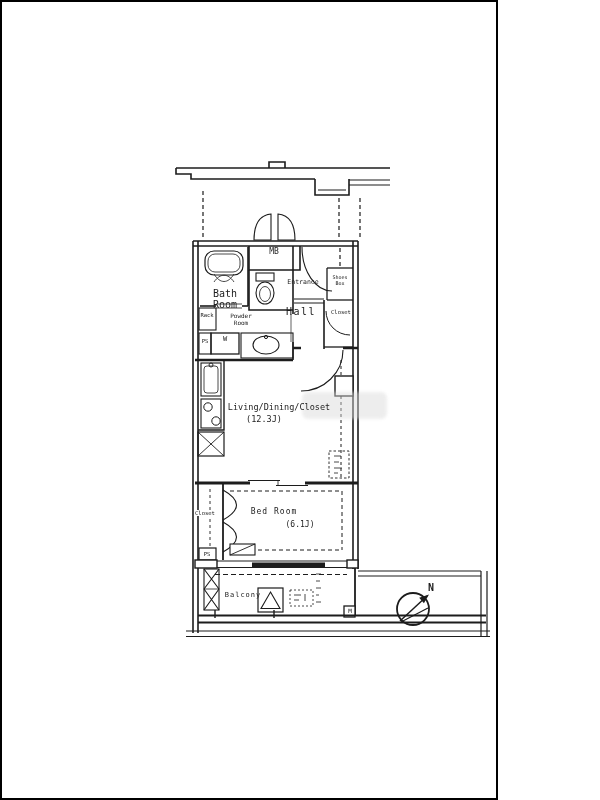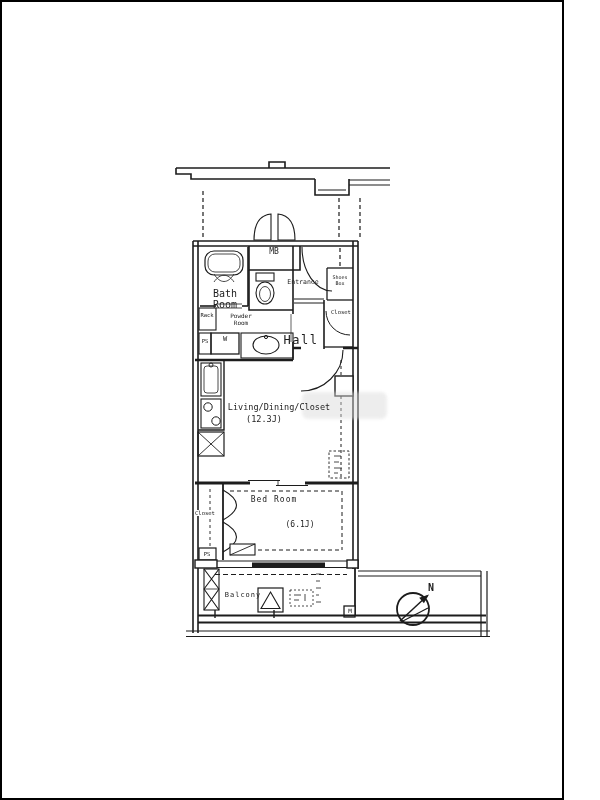--- a/index.html
+++ b/index.html
@@ -1,44 +1,44 @@
 <!DOCTYPE html>
 <html style="--line: #1c1c1c; --bg: #ffffff;"><head>
 <meta charset="utf-8">
 <style>
   html,body{margin:0;padding:0;background:#fff;}
   #canvas{
-    position:relative;width:564px;height:800px;box-sizing:border-box;
+    position:relative;width:498px;height:800px;box-sizing:border-box;
     background:var(--bg,#fff);border:2px solid #000;overflow:hidden;
     font-family:"DejaVu Sans Mono", monospace;
   }
   #plan-svg{position:absolute;left:0;top:0;z-index:0;color:var(--line,#1c1c1c);}
   .lbl{
     position:absolute;z-index:2;transform:translateX(-50%);
     color:var(--line,#1c1c1c);text-align:center;white-space:pre-line;
     line-height:1.1;font-family:"DejaVu Sans Mono", monospace;
   }
   .smudge{
     position:absolute;z-index:1;left:300px;top:390px;width:85px;height:27px;
     background:#d9d9d9;opacity:.45;border-radius:6px;filter:blur(1.5px);
   }
   
   .l-mb{left:272px;top:246px;font-size:8px;}
   .l-bath{left:223px;top:271px;font-size:10px;margin-top:15px;}
   .l-entrance{left:301px;top:277px;font-size:6.5px;}
   .l-shoes{left:338px;top:273px;font-size:5px;}
-  .l-hall{left:299px;top:332px;font-size:12px;letter-spacing:1.5px;}
+  .l-hall{left:299px;top:304px;font-size:10px;letter-spacing:1.5px;}
   .l-hclo{left:339px;top:307px;font-size:5.5px;}
   .l-powder{left:239px;top:311px;font-size:6px;}
   .l-rack{left:205px;top:310px;font-size:5.5px;}
   .l-psu{left:203px;top:336px;font-size:5.5px;}
   .l-w{left:223px;top:334px;font-size:7px;}
   .l-ldk{left:277px;top:401px;font-size:8.5px;}
   .l-ldks{left:262px;top:413px;font-size:8.5px;}
-  .l-bed{left:272px;top:494px;font-size:8px;letter-spacing:1px;}
+  .l-bed{left:272px;top:506px;font-size:8px;letter-spacing:1px;}
   .l-beds{left:272px;top:519px;font-size:8px;margin-left:26px;}
   .l-bclo{left:203px;top:508px;font-size:5.5px;background:var(--bg,#fff);padding:0 1px;}
   .l-psl{left:205px;top:549px;font-size:5.5px;}
   .l-balc{left:241px;top:590px;font-size:7px;letter-spacing:1px;}
   .l-m{left:348px;top:606px;font-size:6px;}
   .l-n{left:429px;top:580px;font-size:10px;font-weight:bold;}
 </style>
 </head>
 <body>
 

